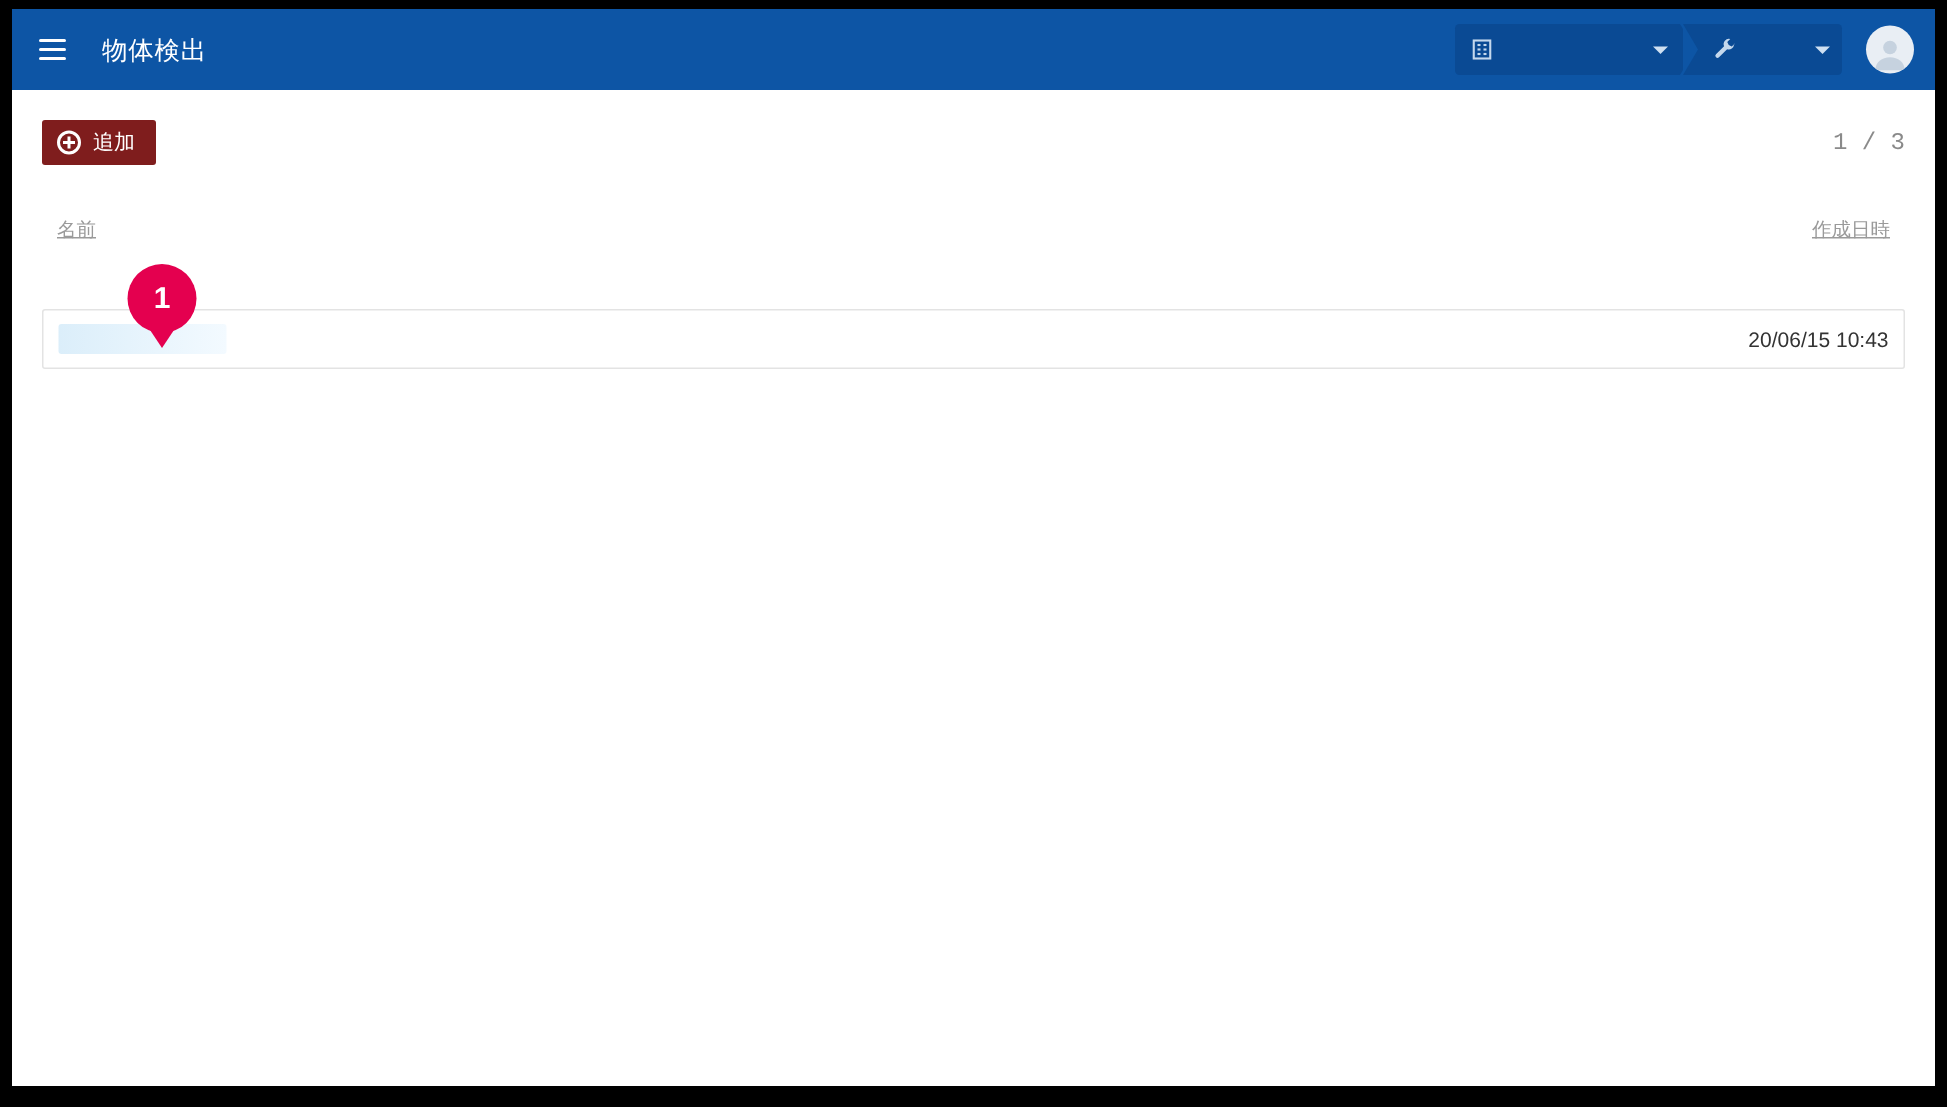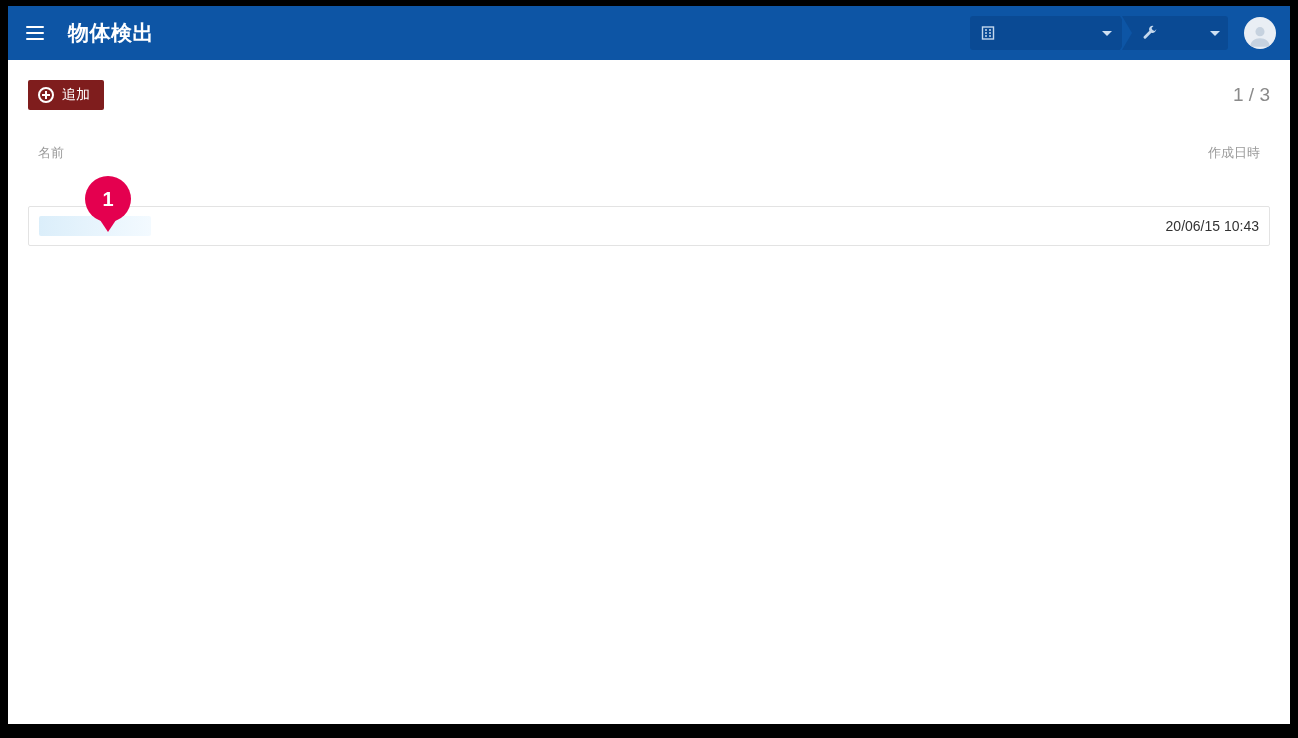--- a/index.html
+++ b/index.html
@@ -32,22 +32,22 @@
   .menu-icon {
     width: 24px; height: 24px;
     display: flex; flex-direction: column; justify-content: center; gap: 4px;
     cursor: pointer;
   }
   .menu-icon span {
     display: block; height: 2px; background: #fff; width: 18px; border-radius: 1px;
   }
   .page-title {
     margin-left: 18px;
-    font-size: 21px;
-    font-weight: 700;
+    font-size: 17px;
+    font-weight: 400;
     letter-spacing: 0.5px;
   }
   .header-spacer { flex: 1; }
   .selector-group {
     display: flex;
     align-items: center;
     margin-right: 10px;
     position: relative;
   }
   .selector {
@@ -157,32 +157,34 @@
   }
   .add-btn .plus-circle::before{
     left:50%; top:2px; width:2px; height:8px; margin-left:-1px;
   }
   .add-btn .plus-circle::after{
     top:50%; left:2px; height:2px; width:8px; margin-top:-1px;
   }
   .pager {
     margin-left: auto;
     color: #8a8a8a;
-    font-size: 19px;
+    font-size: 16px;
+    font-family: Liberation Mono, monospace;
   }
 
   .table {
     margin-top: 24px;
     width: 100%;
   }
   .thead {
     display: flex;
     padding: 10px 10px;
     font-size: 13px;
     color: #9a9a9a;
+    text-decoration: underline;
   }
   .col-name { flex: 1; }
   .col-date { width: 150px; text-align: right; }
   .trow {
     display: flex;
     align-items: center;
     height: 40px;
     border: 1px solid #e3e3e3;
     border-radius: 2px;
     padding: 0 10px;

